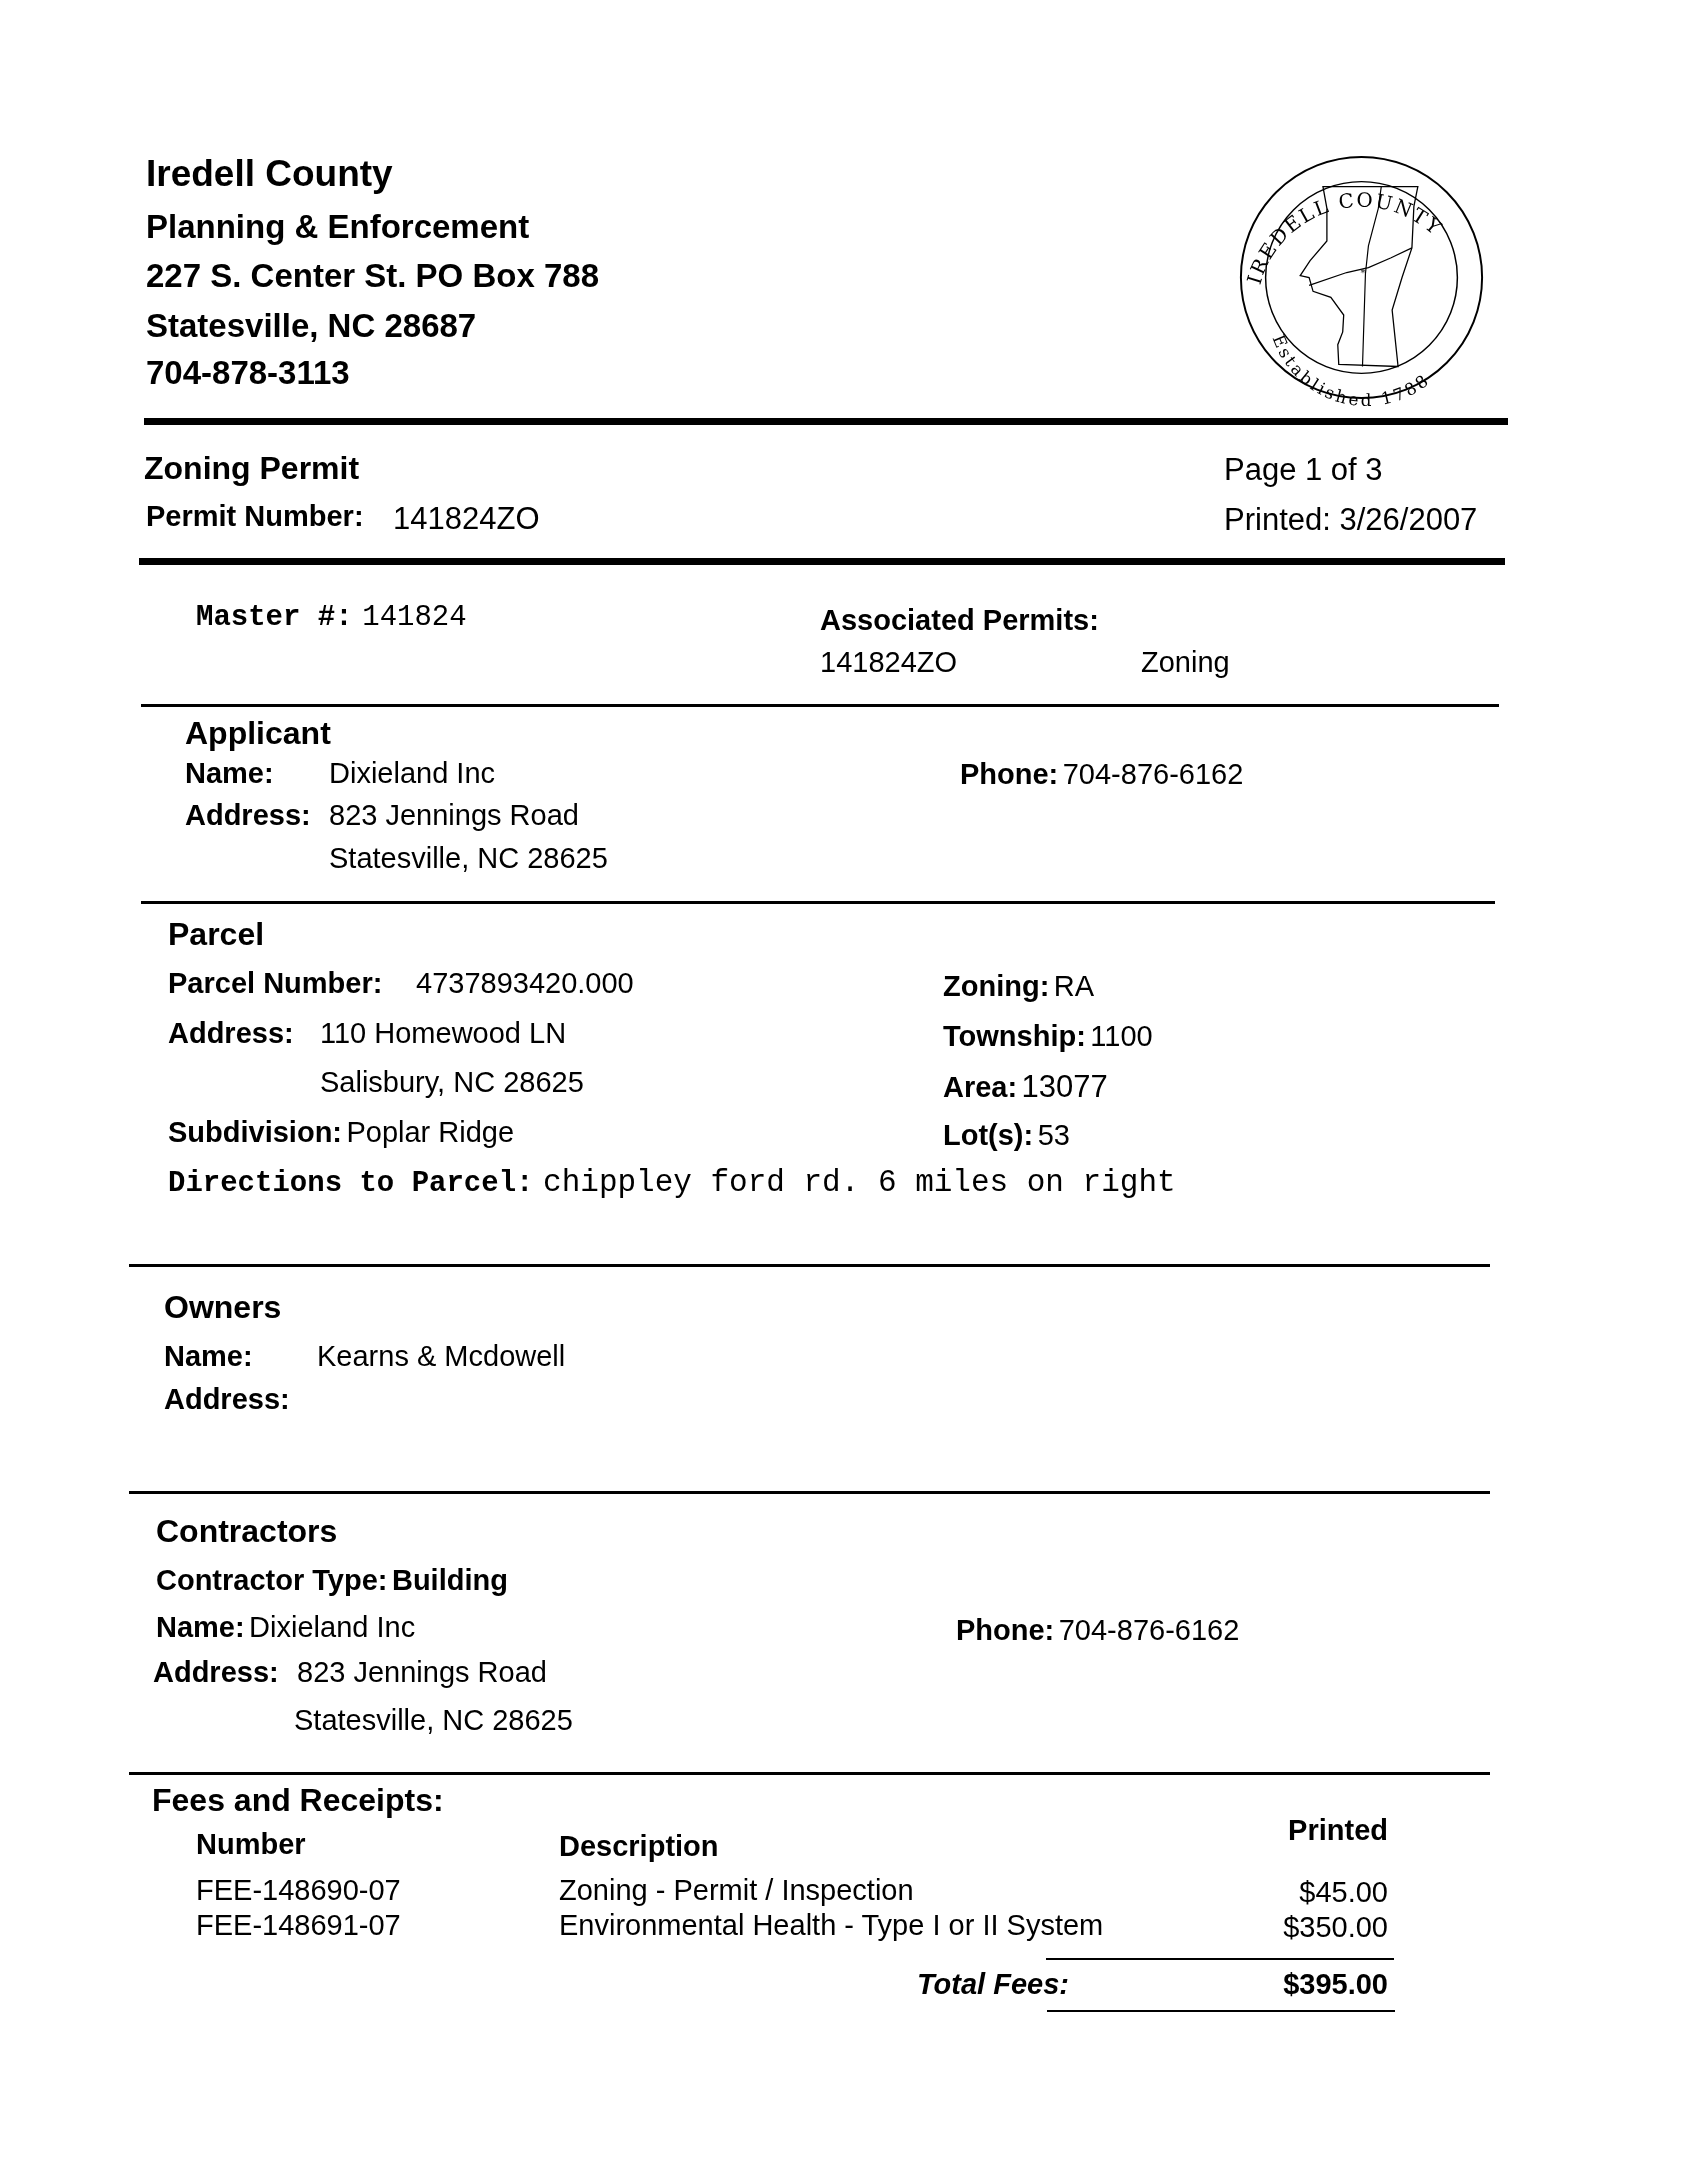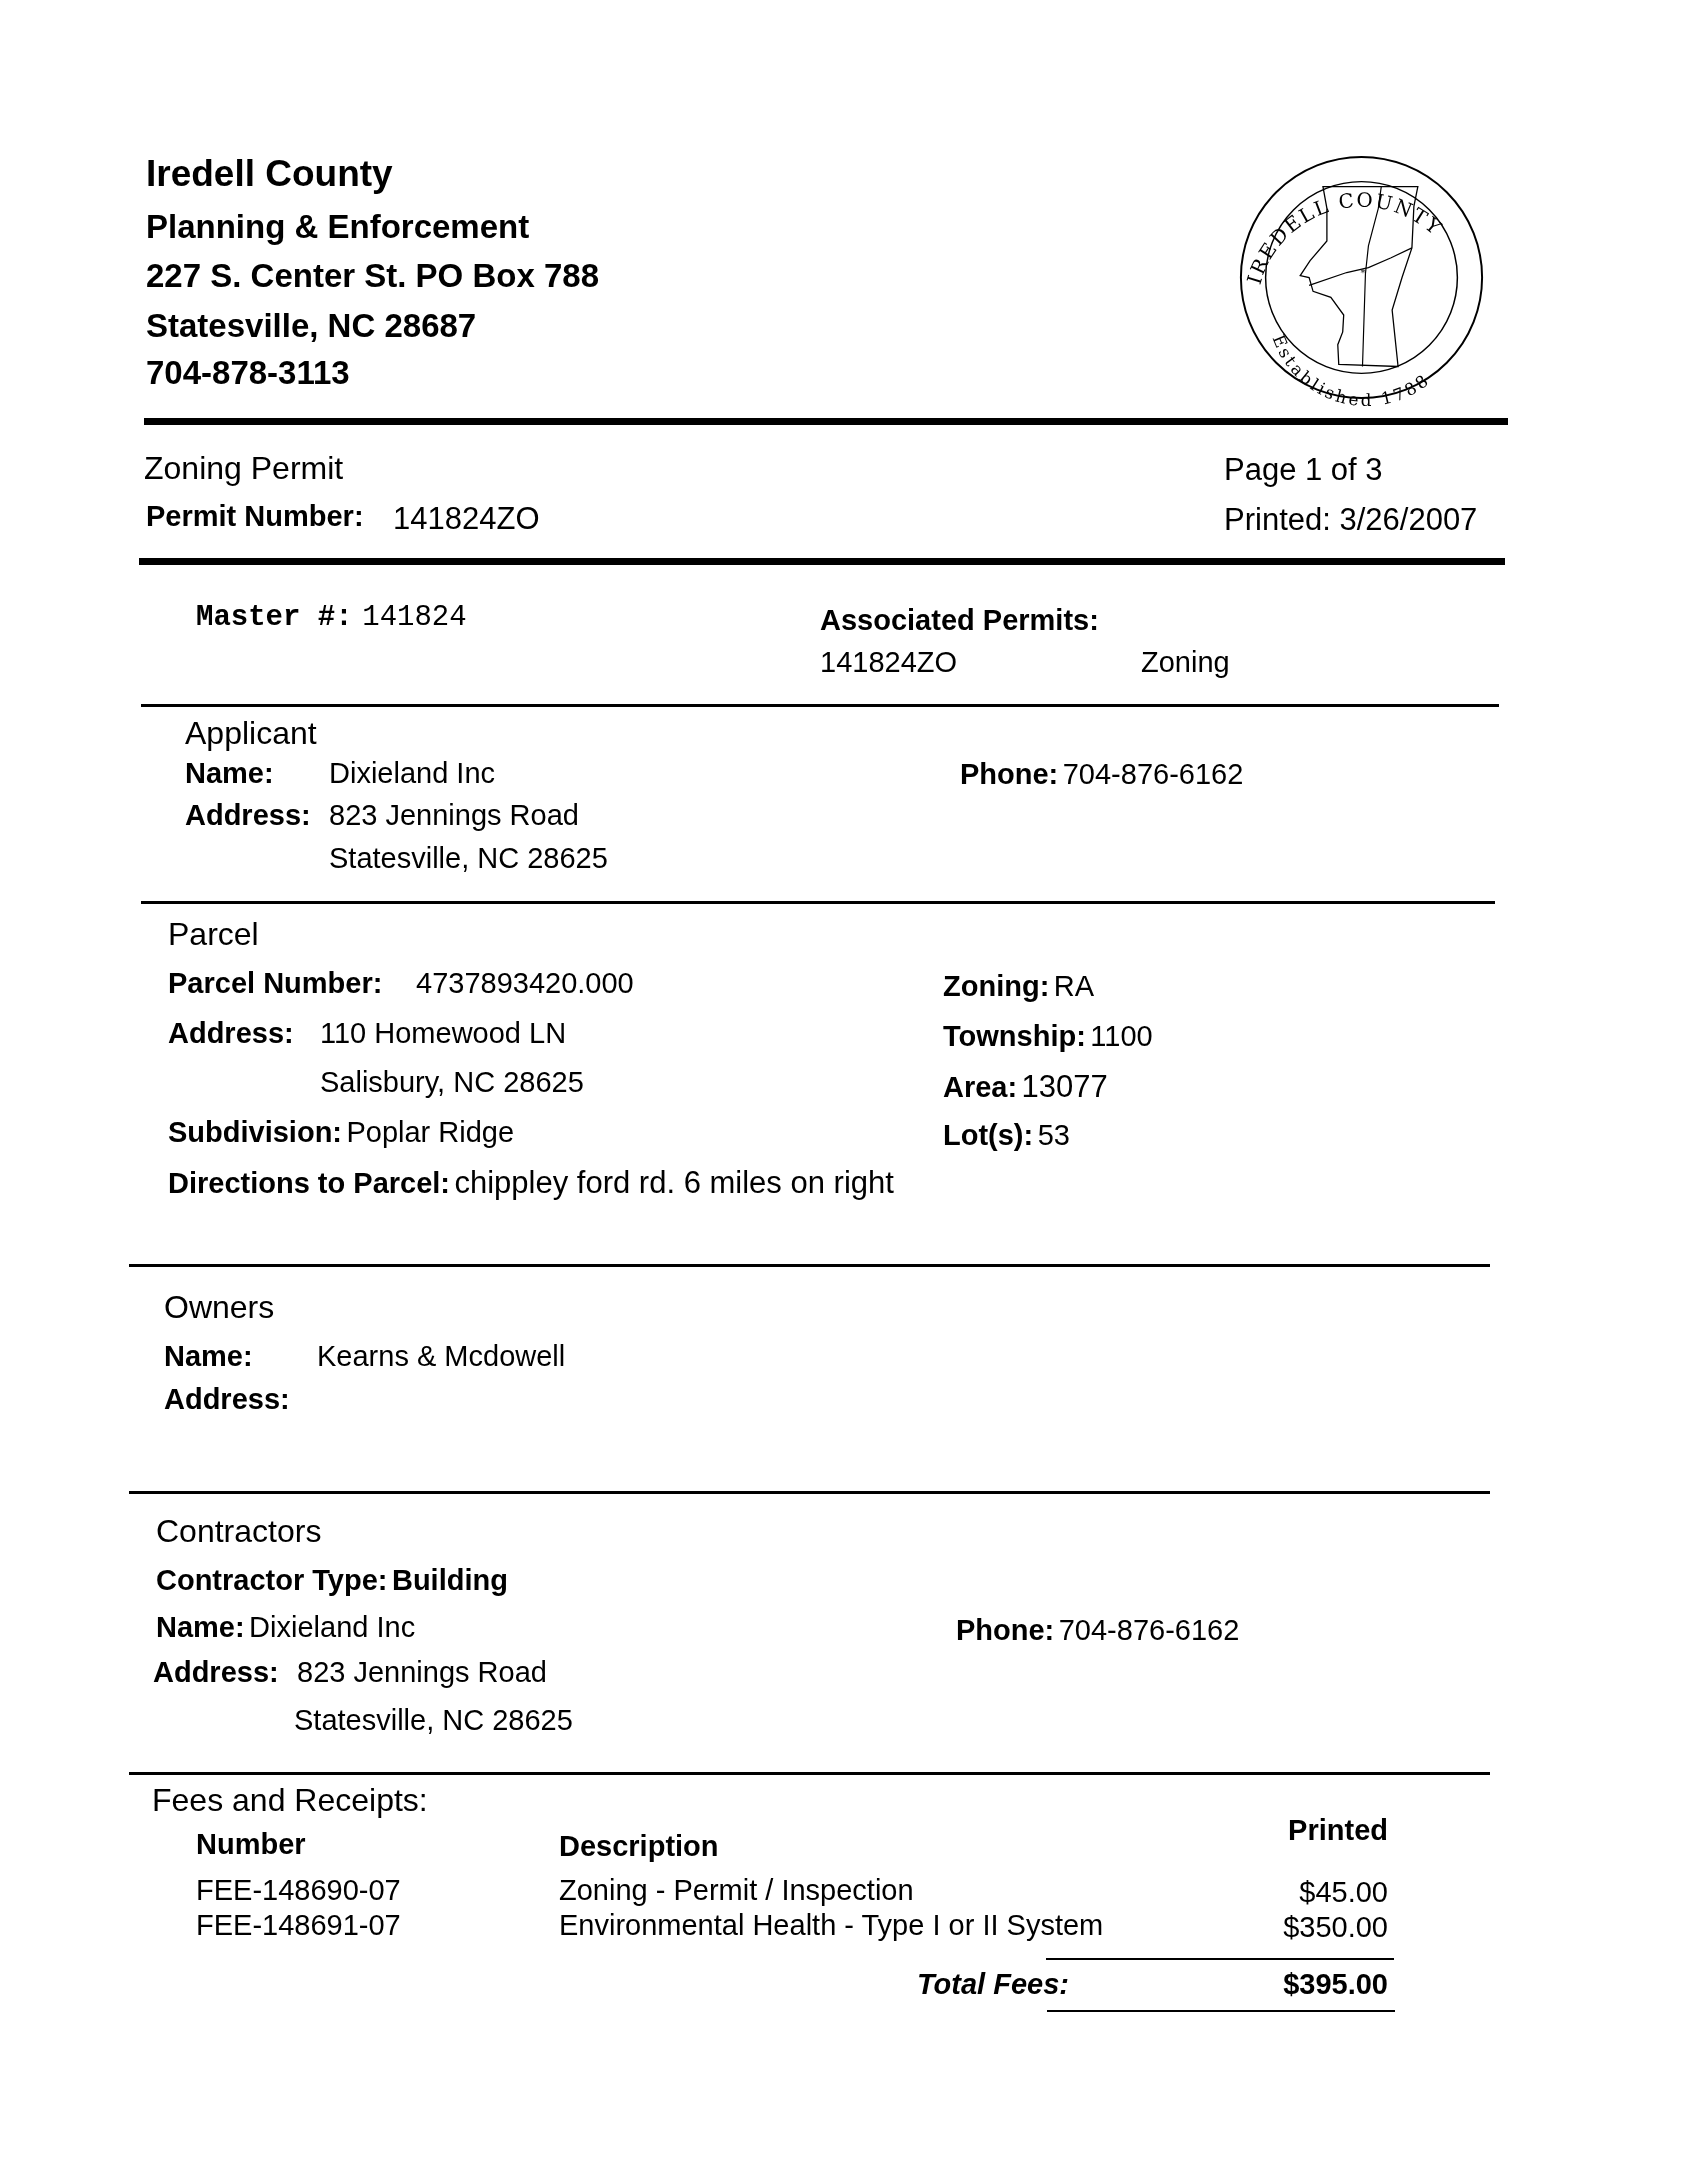--- a/index.html
+++ b/index.html
@@ -23,21 +23,21 @@
     .hdr-line { font-size: 33px; font-weight: bold; }
 
     .seal {
       position: absolute;
       left: 1228px;
       top: 149px;
       width: 267px;
       height: 257px;
     }
 
-    .sec-title { font-size: 32px; font-weight: normal; }
+    .sec-title { font-size: 32px; font-weight: bold; }
     .lbl { font-size: 29px; font-weight: bold; }
     .val { font-size: 29px; font-weight: normal; }
     .txt { font-size: 29px; }
 
     .fee-head { font-size: 29px; font-weight: bold; }
     .fee-cell { font-size: 29px; }
     .right { text-align: right; }
   </style>
 </head>
 <body>
@@ -110,21 +110,21 @@
 
 <div class="abs lbl" style="left:168px; top:1017px;">Address:</div>
 <div class="abs val" style="left:320px; top:1017px;">110 Homewood LN</div>
 <div class="abs val" style="left:320px; top:1066px;">Salisbury, NC 28625</div>
 
 <div class="abs" style="left:168px; top:1116px;">
   <span class="lbl">Subdivision:</span>
   <span class="val">Poplar Ridge</span>
 </div>
 
-<div class="abs" style="left:168px; top:1165px;">
+<div class="abs" style="left:168px; top:1165px;font-family:Liberation Mono, monospace;">
   <span class="lbl">Directions to Parcel:</span>
   <span class="val" style="font-size:31px;">chippley ford rd. 6 miles on right</span>
 </div>
 
 <div class="abs" style="left:943px; top:970px;">
   <span class="lbl">Zoning:</span>
   <span class="val">RA</span>
 </div>
 <div class="abs" style="left:943px; top:1020px;">
   <span class="lbl">Township:</span>

